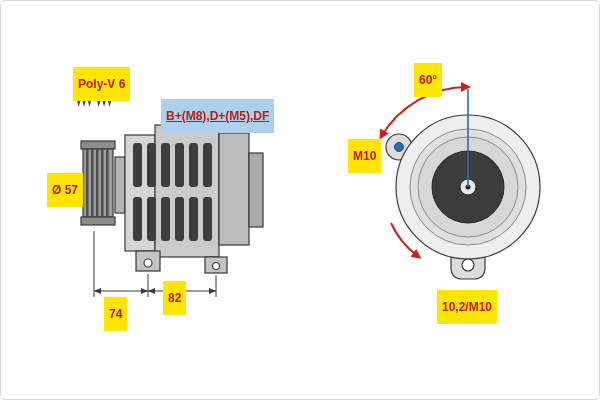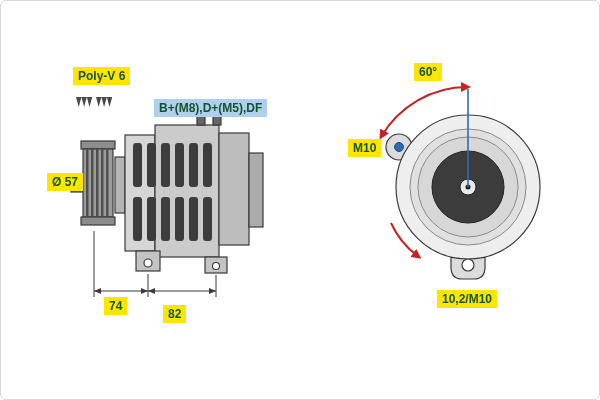--- a/index.html
+++ b/index.html
@@ -4,21 +4,21 @@
 <style>
   * { margin:0; padding:0; box-sizing:border-box; }
   body { background:#ffffff; font-family:"Liberation Sans", sans-serif; }
   .canvas {
     position:relative; width:600px; height:400px;
     background:#ffffff; border:1px solid #d8d8d8; border-radius:6px; overflow:hidden;
   }
   .canvas svg { position:absolute; left:0; top:0; }
   .lbl {
     position:absolute; font-weight:bold; font-size:12px; line-height:14px;
-    color:#14532d; padding:2px 5px; white-space:nowrap;
+    color:#b91c1c; padding:10px 5px; white-space:nowrap;
   }
   .hl-yellow { background: var(--highlight-yellow, #ffe500); }
   .hl-blue   { background: var(--highlight-blue, #aed0ec); }
   .outline  { stroke: var(--line-dark, #3a3a3a); stroke-width:1.2; }
   .thin     { stroke:#8a8a8a; stroke-width:1; }
   .dimline  { stroke: var(--line-dark, #3a3a3a); stroke-width:1; fill:none; }
   .dimfill  { fill: var(--line-dark, #3a3a3a); }
   .blueline { stroke: var(--accent-blue, #2a6db5); stroke-width:1.6; fill:none; }
   .bluedot  { fill: var(--accent-blue, #2a6db5); stroke:#1c4f86; stroke-width:1; }
   .redarc   { stroke: var(--accent-red, #c42323); stroke-width:2; fill:none; }
@@ -126,26 +126,26 @@
       <line x1="467" y1="88" x2="467" y2="186" class="blueline"></line>
 
       <path d="M467,86 A100,100 0 0 0 380,136" class="redarc" marker-start="url(#arr-red)" marker-end="url(#arr-red)"></path>
 
       <path d="M390,222 A85,85 0 0 0 418,256" class="redarc" marker-end="url(#arr-red)"></path>
     </g>
   </svg>
 
   <div class="lbl hl-yellow" style="left:72px;  top:66px;">Poly-V 6</div>
 
-  <div class="lbl hl-blue" style="left:153px; top:98px;">B+(M8),D+(M5),DF</div>
+  <div class="lbl hl-blue" style="left:160px; top:98px;text-decoration:underline;">B+(M8),D+(M5),DF</div>
 
   <div class="lbl hl-yellow" style="left:46px;  top:172px;">Ø 57</div>
 
   <div class="lbl hl-yellow" style="left:103px; top:296px;">74</div>
 
-  <div class="lbl hl-yellow" style="left:162px; top:304px;">82</div>
+  <div class="lbl hl-yellow" style="left:162px; top:280px;">82</div>
 
   <div class="lbl hl-yellow" style="left:413px; top:62px;">60°</div>
 
   <div class="lbl hl-yellow" style="left:347px; top:138px;">M10</div>
 
   <div class="lbl hl-yellow" style="left:436px; top:289px;">10,2/M10</div>
 </div>
 
 </body></html>

